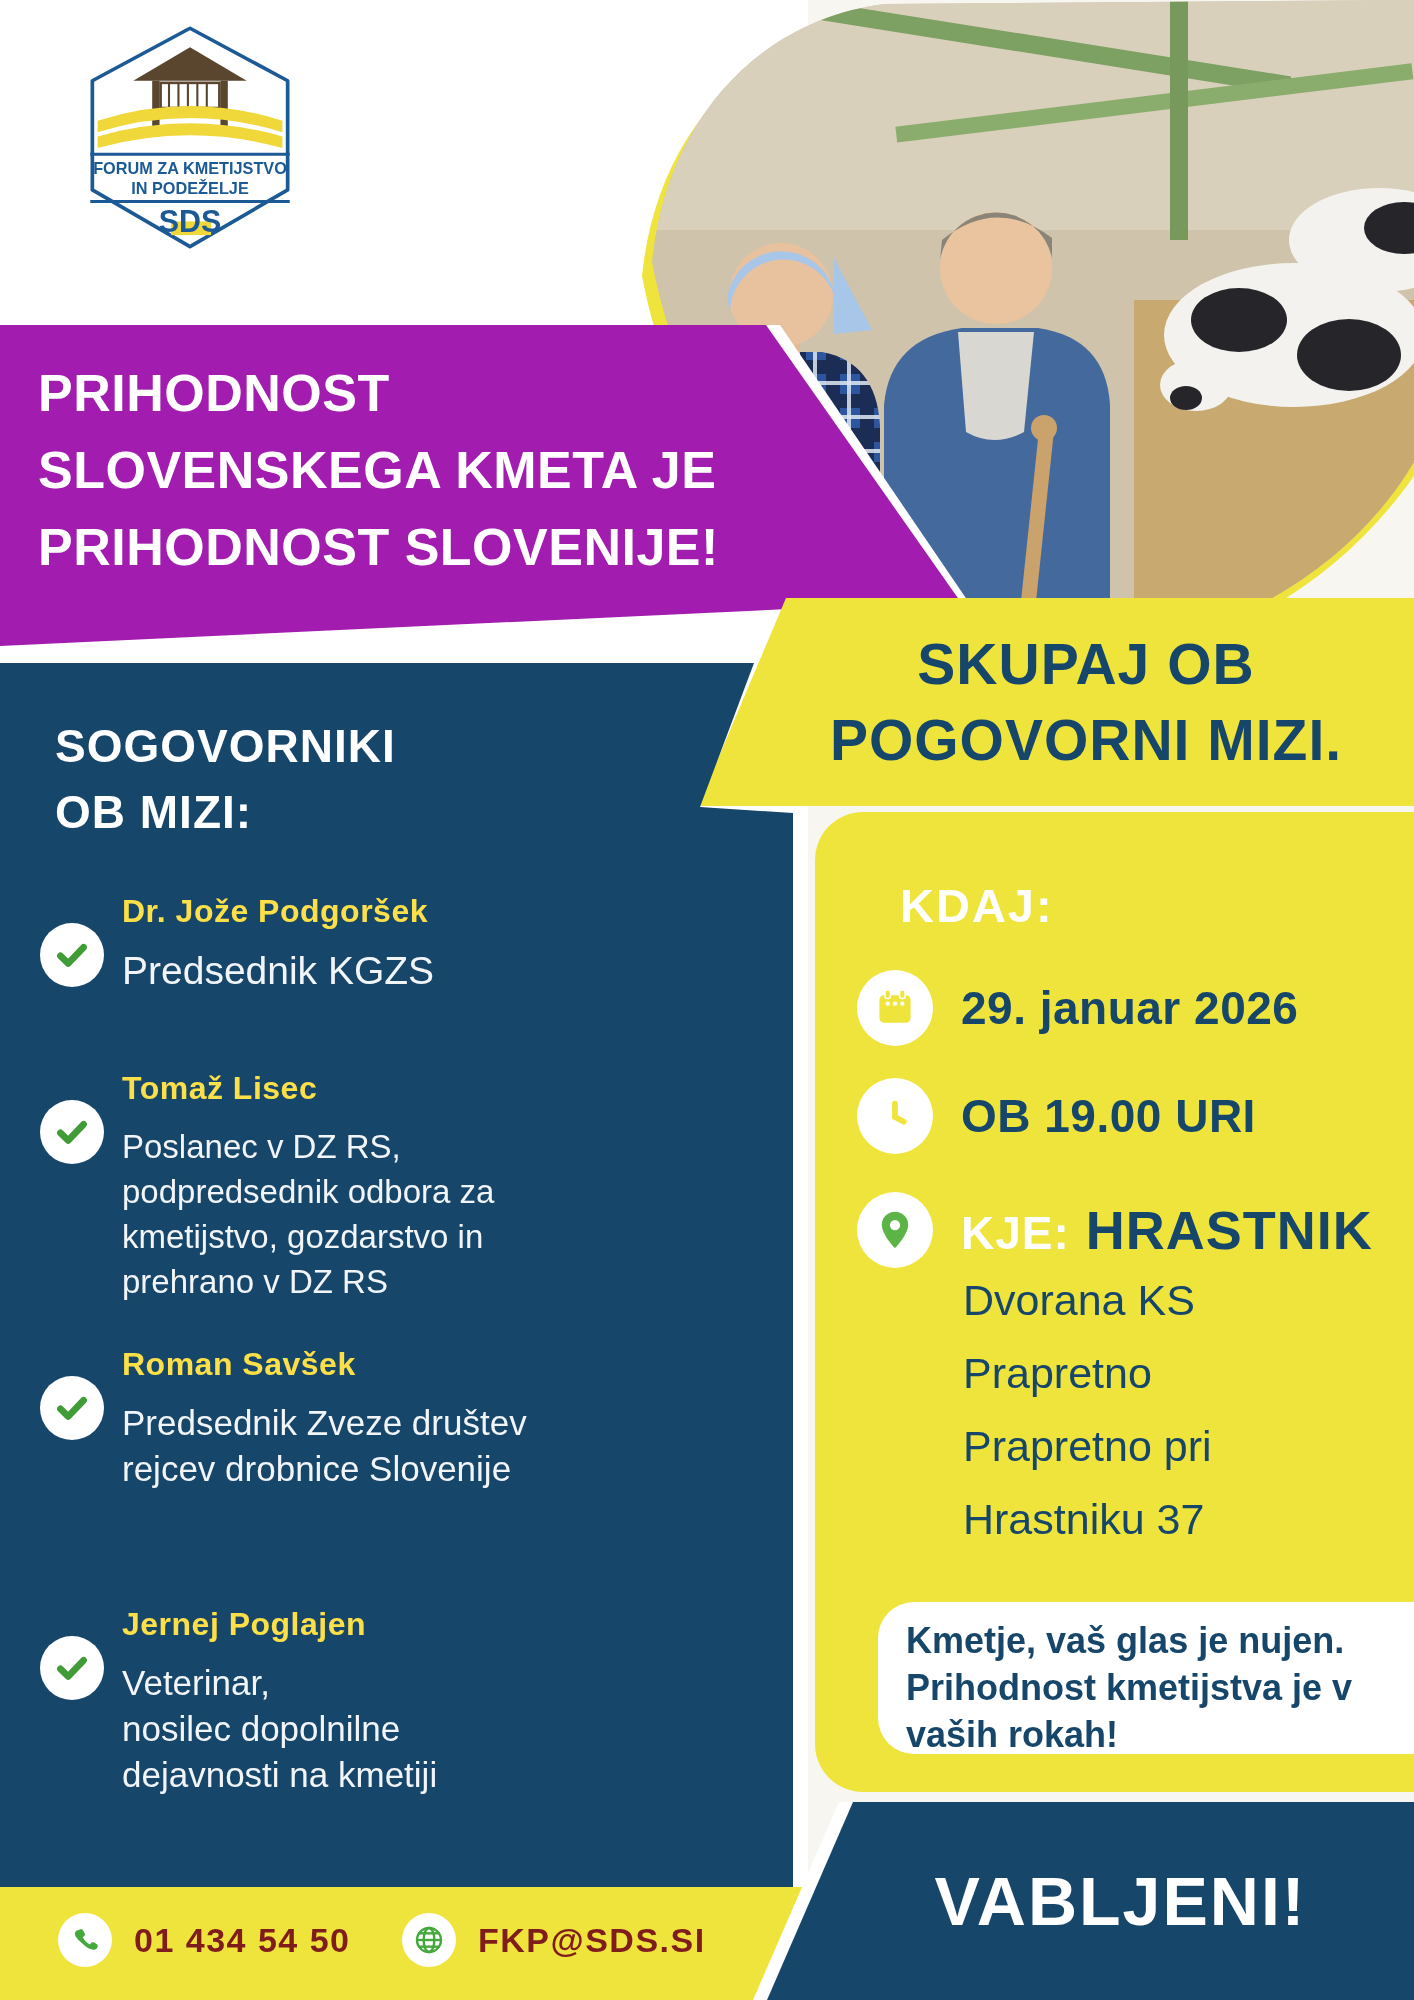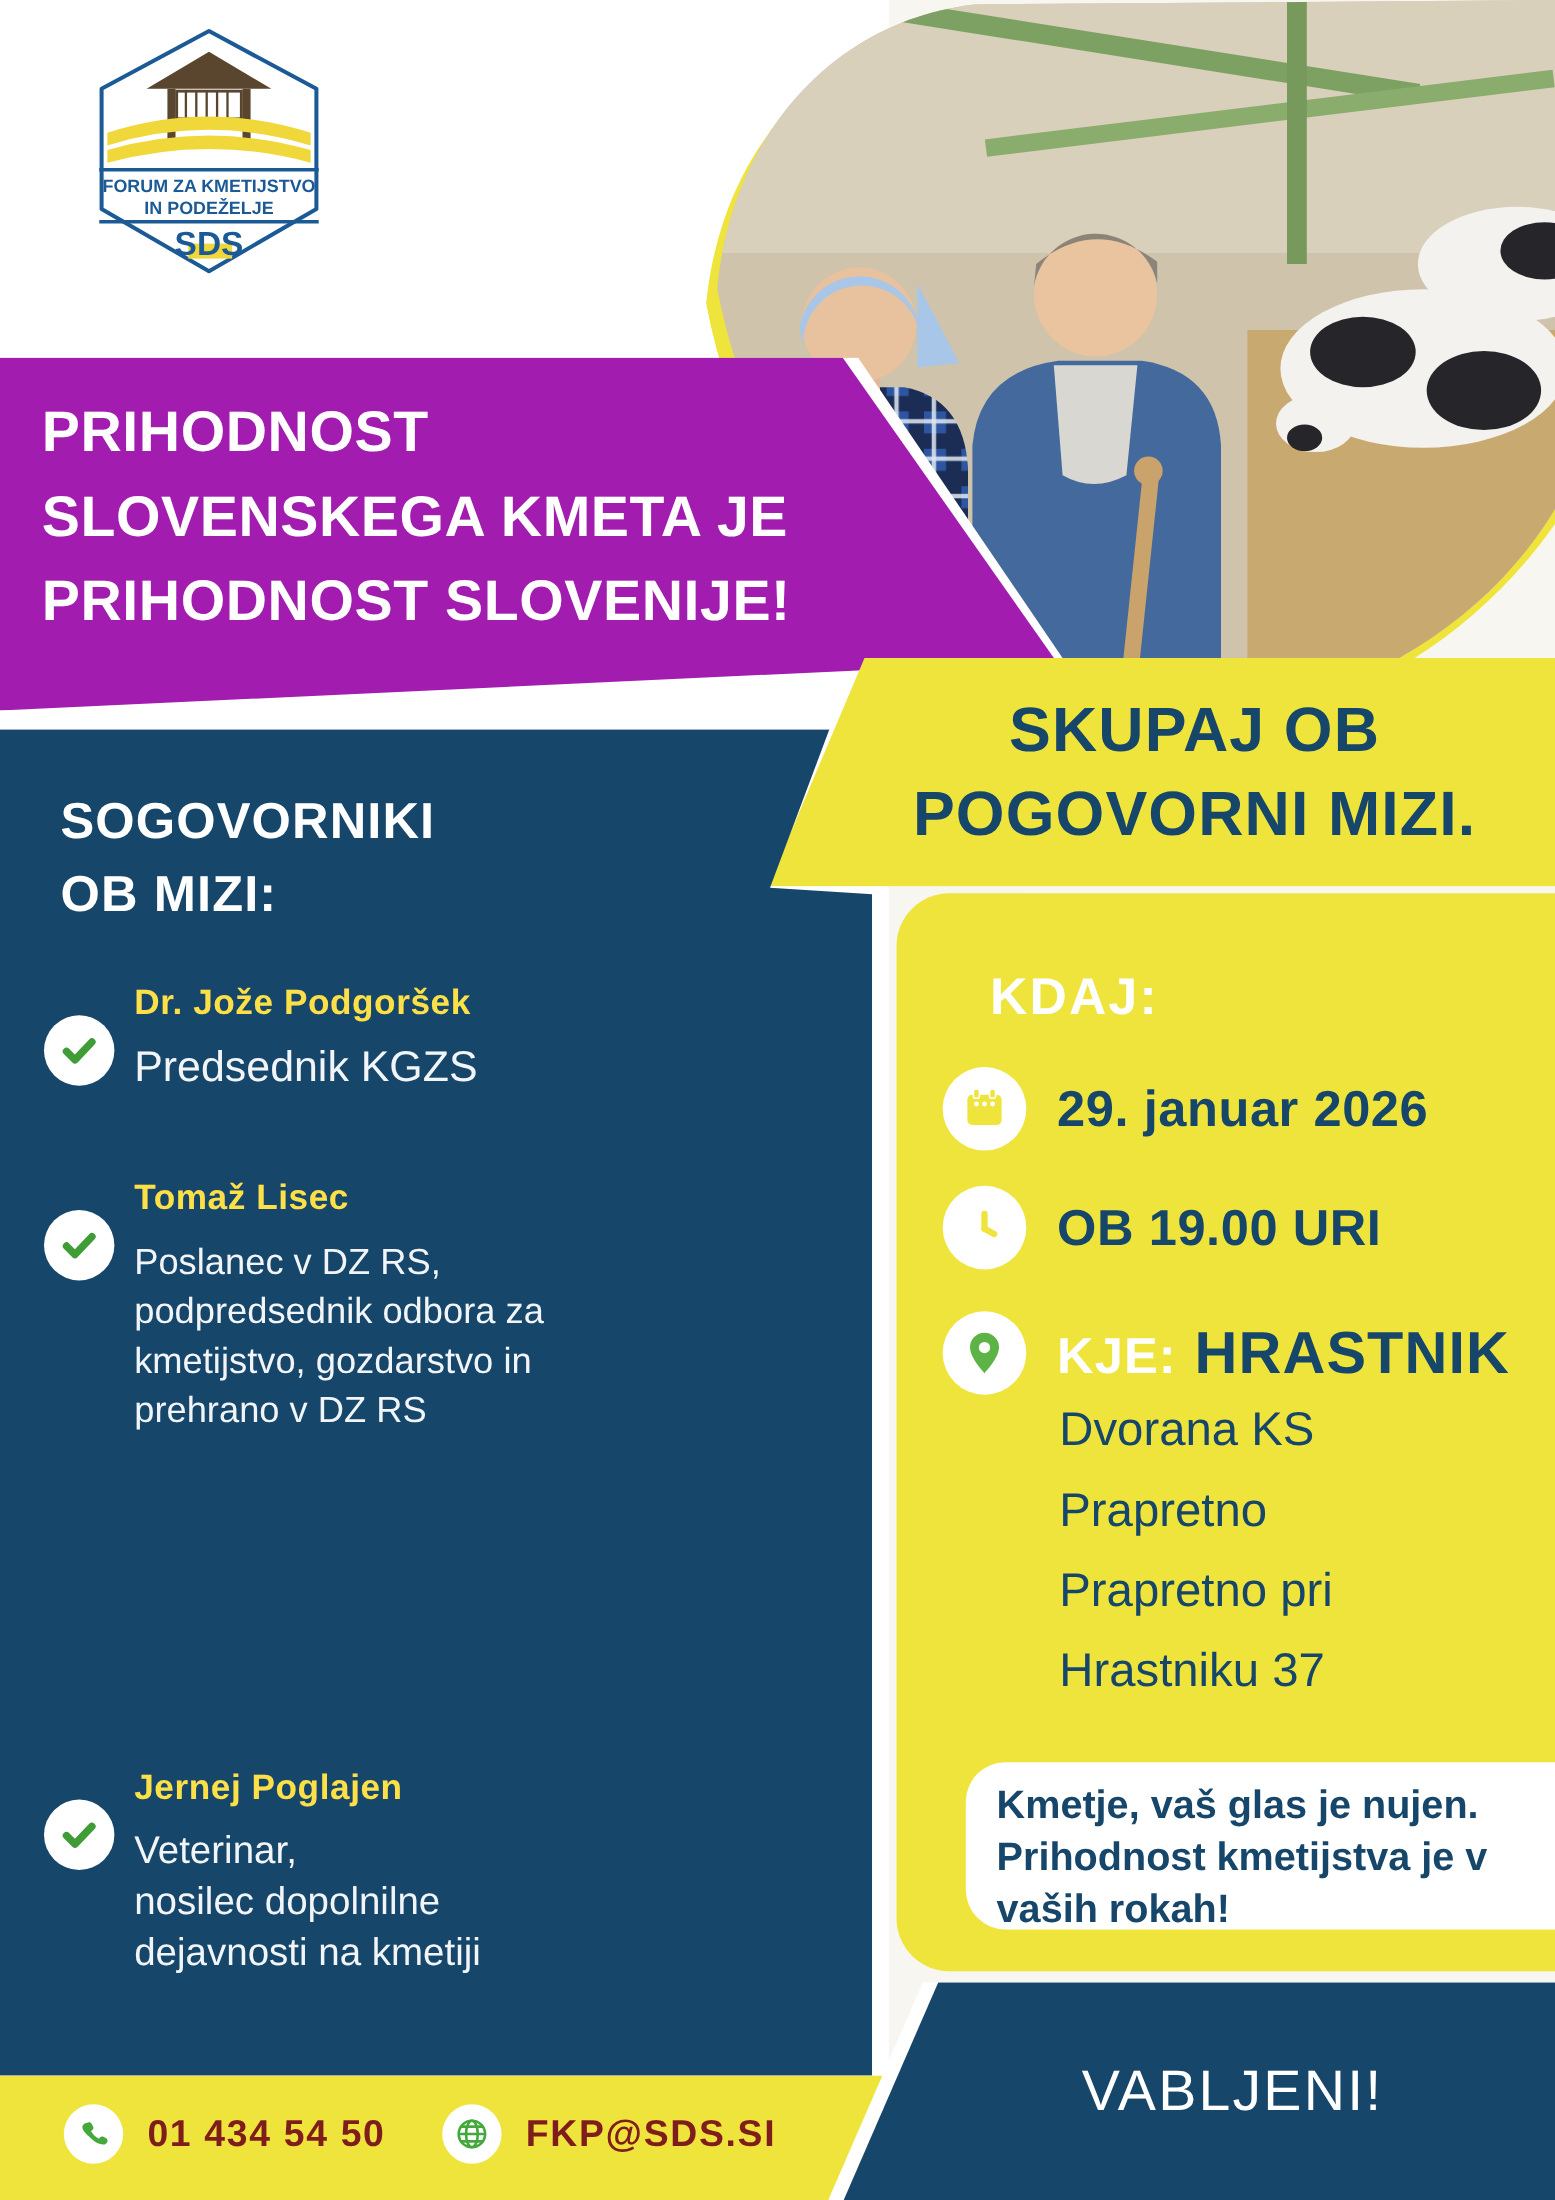--- a/index.html
+++ b/index.html
@@ -60,21 +60,21 @@
   .note-box{position:absolute;left:63px;top:790px;width:536px;height:152px;background:#ffffff;
      border-radius:36px 0 0 36px;box-sizing:border-box;padding:15px 10px 0 28px;}
   .note-text{font-size:36px;line-height:47px;font-weight:bold;color:#17466b;}
 
   
   .cta-outline{left:753px;top:1802px;width:661px;height:198px;background:#ffffff;
      clip-path:polygon(86px 0,661px 0,661px 198px,0 198px);z-index:3;}
   .cta-wedge{left:767px;top:1802px;width:647px;height:198px;background:#17466b;
      clip-path:polygon(86px 0,647px 0,647px 198px,0 198px);z-index:4;
      display:flex;align-items:center;justify-content:center;padding-left:60px;box-sizing:border-box;}
-  .cta-text{font-size:52px;font-weight:normal;color:#ffffff;letter-spacing:2px;}
+  .cta-text{font-size:68px;font-weight:bold;color:#ffffff;letter-spacing:2px;}
 
   
   .footer{left:0;top:1887px;width:1414px;height:113px;background:#efe43b;z-index:2;}
   .contact{position:absolute;top:26px;display:flex;align-items:center;gap:22px;}
   .contact-phone{left:58px;} .contact-email{left:402px;}
   .contact .bubble{width:54px;height:54px;border-radius:50%;background:#ffffff;
      display:flex;align-items:center;justify-content:center;}
   .contact-text{font-size:34px;font-weight:bold;color:#7f1d1d;letter-spacing:1.5px;}
 
   .logo-svg{left:85px;top:24px;width:210px;height:229px;z-index:2;}
@@ -168,20 +168,32 @@
       </div>
       <div>
         <div class="sp-name">Tomaž Lisec</div>
         <div class="sp-role preline">Poslanec v DZ RS,
 podpredsednik odbora za
 kmetijstvo, gozdarstvo in
 prehrano v DZ RS</div>
       </div>
     </div>
 
+    <div class="speaker sp-3">
+      <div class="check">
+        <svg width="40" height="40" viewBox="0 0 26 26">
+            <polyline points="5.5,13.5 10.5,18.5 20.5,8" fill="none" stroke="#3f9c37" stroke-width="4.4" stroke-linecap="round" stroke-linejoin="round"></polyline>
+          </svg>
+      </div>
+      <div>
+        <div class="sp-name">Roman Savšek</div>
+        <div class="sp-role preline">Predsednik Zveze društev
+rejcev drobnice Slovenije</div>
+      </div>
+    </div>
 
     <div class="speaker sp-4">
       <div class="check">
         <svg width="40" height="40" viewBox="0 0 26 26">
             <polyline points="5.5,13.5 10.5,18.5 20.5,8" fill="none" stroke="#3f9c37" stroke-width="4.4" stroke-linecap="round" stroke-linejoin="round"></polyline>
           </svg>
       </div>
       <div>
         <div class="sp-name">Jernej Poglajen</div>
         <div class="sp-role preline">Veterinar,

